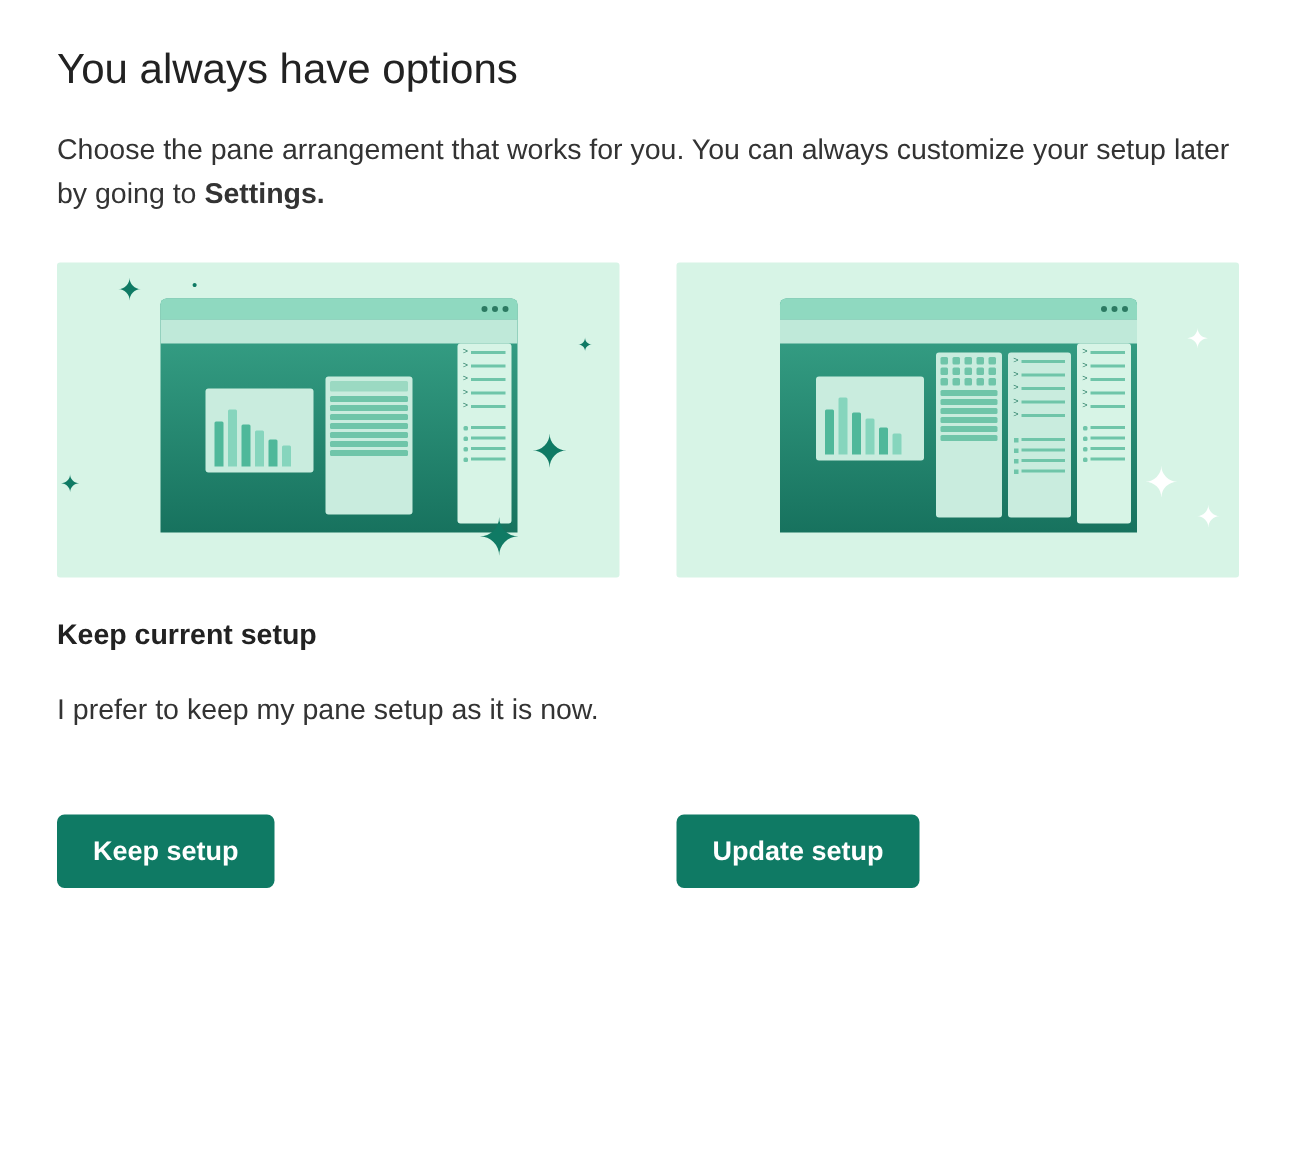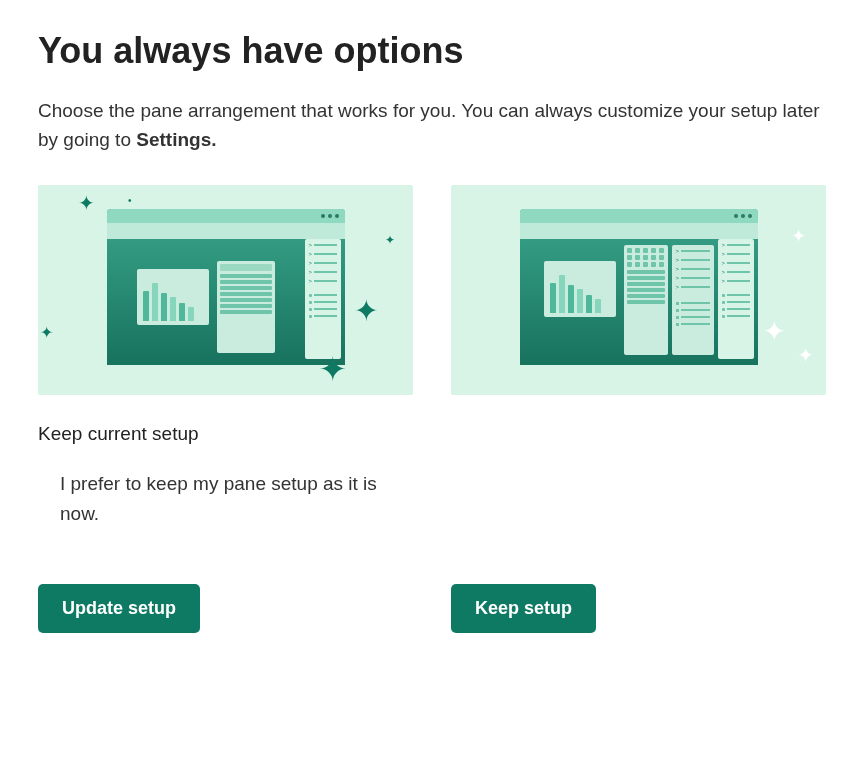--- a/index.html
+++ b/index.html
@@ -5,22 +5,22 @@
     * { box-sizing: border-box; margin: 0; padding: 0; }
     body {
       font-family: "Segoe UI", -apple-system, BlinkMacSystemFont, sans-serif;
       background: #fff;
       width: 864px;
       height: 782px;
       padding: 30px 38px;
       color: #1f1f1f;
     }
     .title {
-      font-size: 36px;
-      font-weight: 700;
+      font-size: 28px;
+      font-weight: 400;
       margin-bottom: 24px;
       color: #222;
     }
     .subtitle {
       font-size: 19px;
       color: #333;
       line-height: 1.55;
       margin-bottom: 30px;
     }
     .subtitle b { font-weight: 700; }
@@ -37,29 +37,28 @@
       width: 100%;
       height: 210px;
       background: #d7f4e6;
       border-radius: 2px;
       position: relative;
       overflow: hidden;
       margin-bottom: 28px;
     }
     .option-title {
       font-size: 19px;
-      font-weight: 400;
+      font-weight: 700;
       color: #222;
       margin-bottom: 24px;
     }
     .option-desc {
       font-size: 19px;
       color: #333;
       line-height: 1.6;
-      margin-left: 22px;
     }
     .option-desc b { font-weight: 700; }
     .actions {
       margin-top: 54px;
       display: flex;
       gap: 38px;
     }
     .btn {
       flex: 0 0 auto;
       background: #0f7a64;
@@ -378,18 +377,18 @@
       <span class="sparkle white" style="top:40px; right:20px; font-size:18px;">✦</span>
       <span class="sparkle white" style="top:130px; right:40px; font-size:28px;">✦</span>
       <span class="sparkle white" style="bottom:28px; right:12px; font-size:20px;">✦</span>
     </div>
   </div>
 
 </div>
 
 <div class="actions">
   <div class="btn-slot">
+    <button class="btn">Keep setup</button>
+  </div>
+  <div class="btn-slot">
     <button class="btn">Update setup</button>
   </div>
-  <div class="btn-slot">
-    <button class="btn">Keep setup</button>
-  </div>
 </div>
 
 </body></html>

